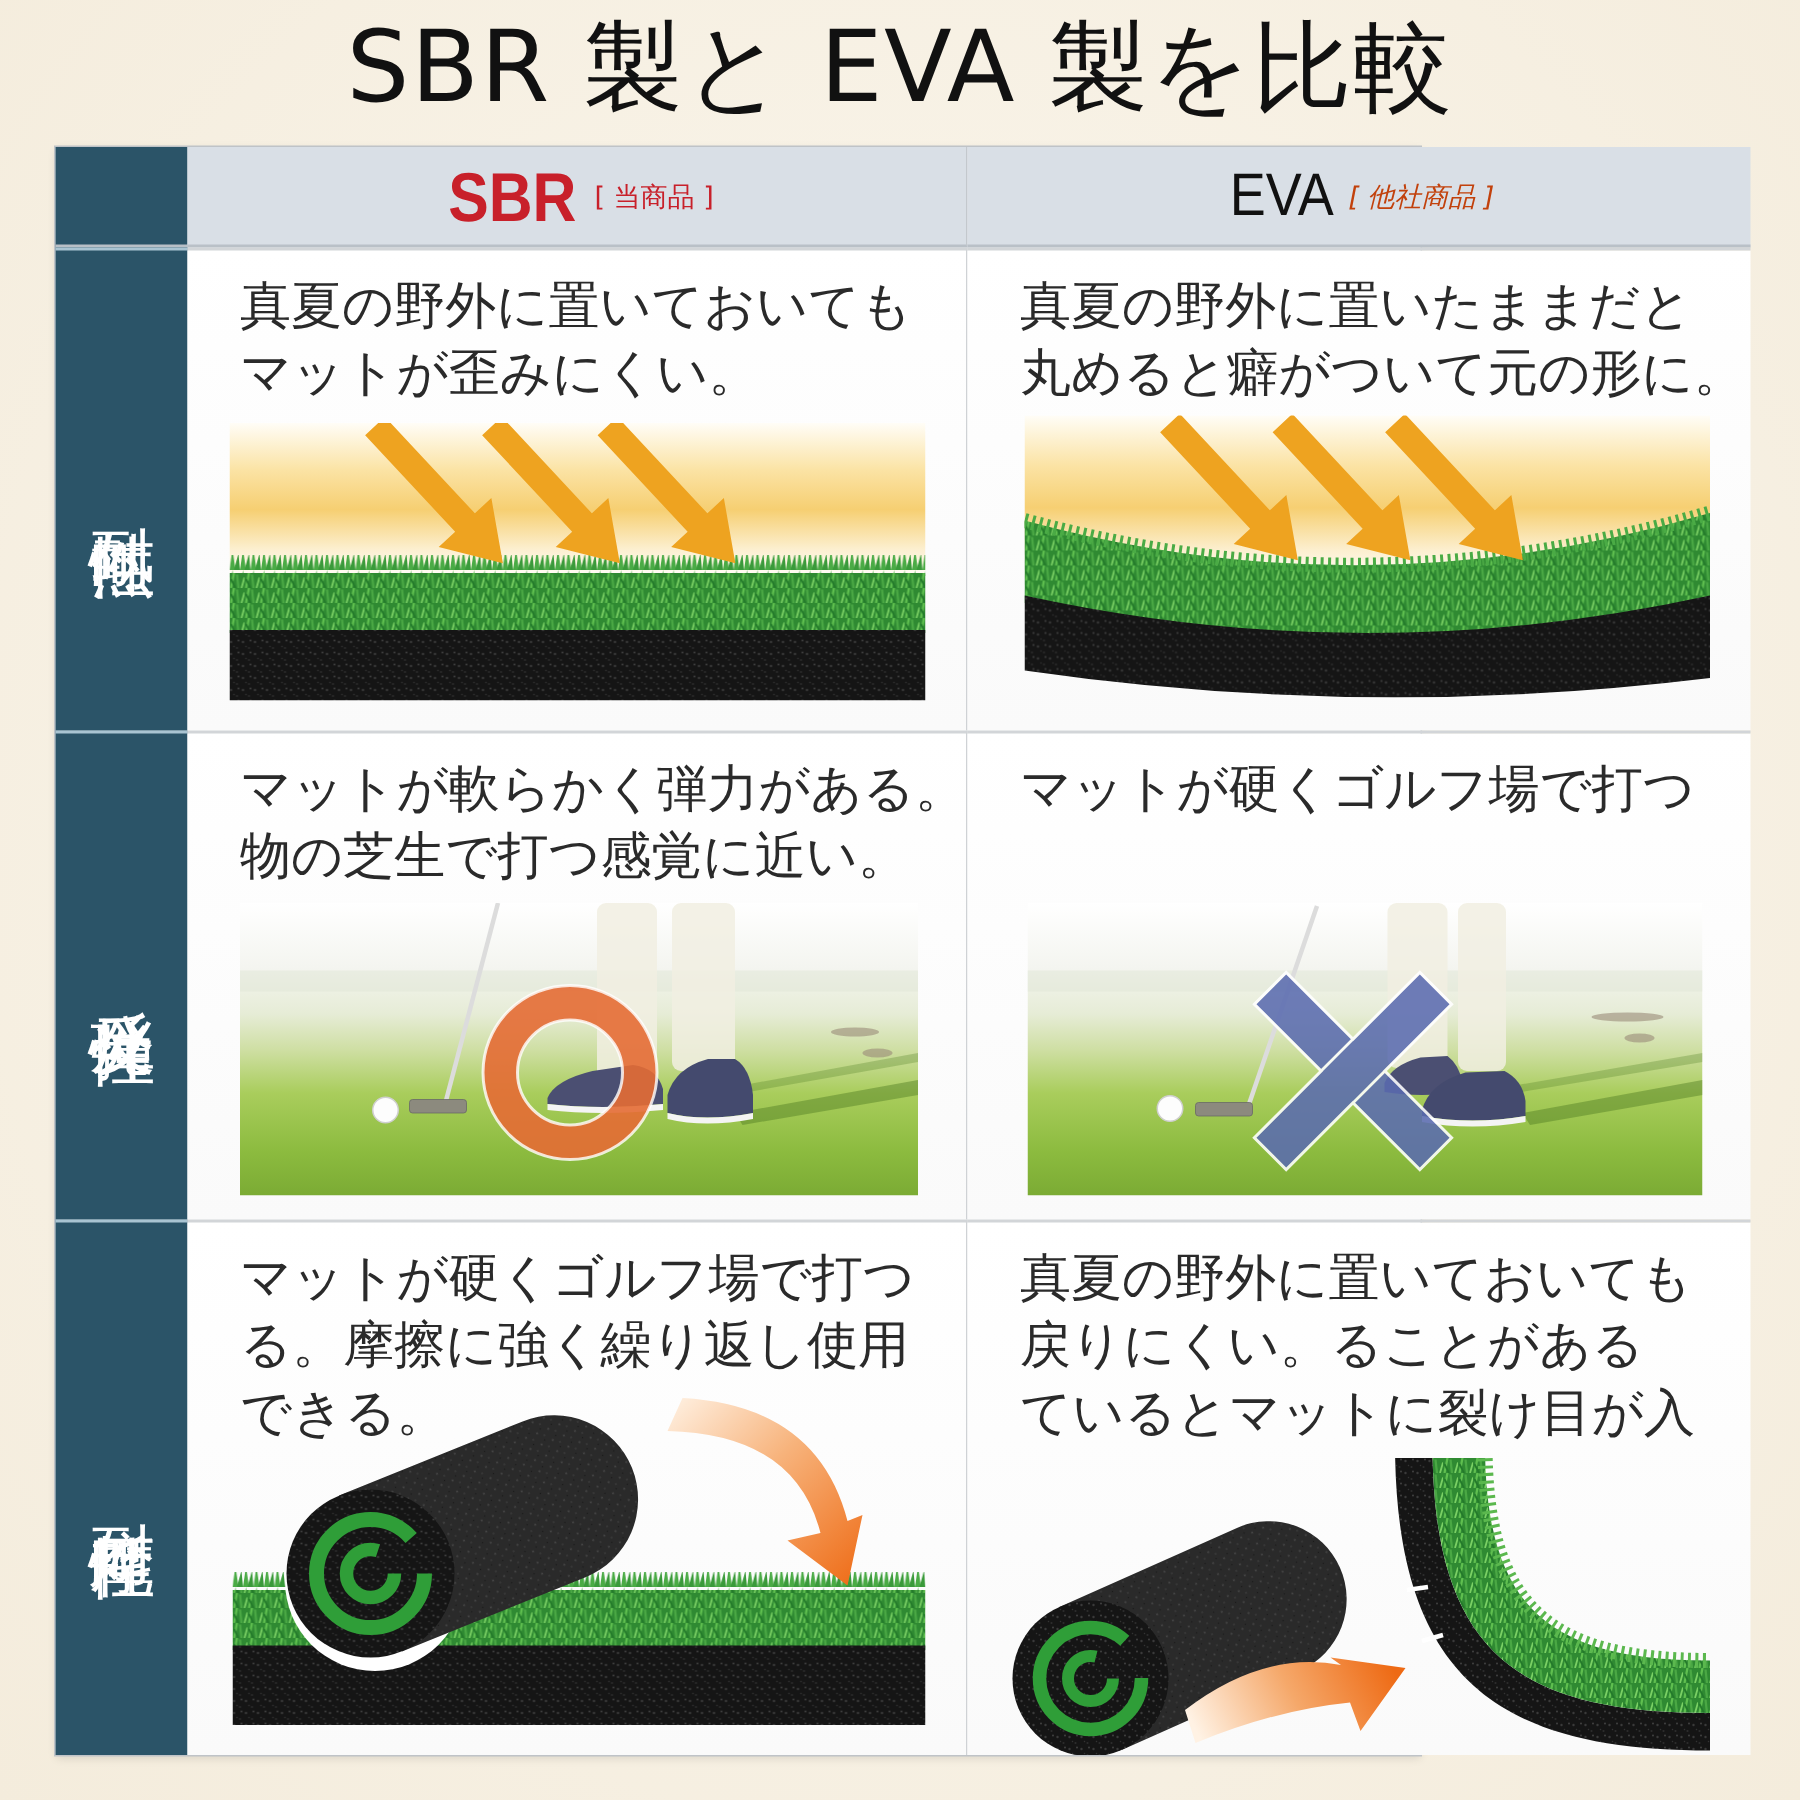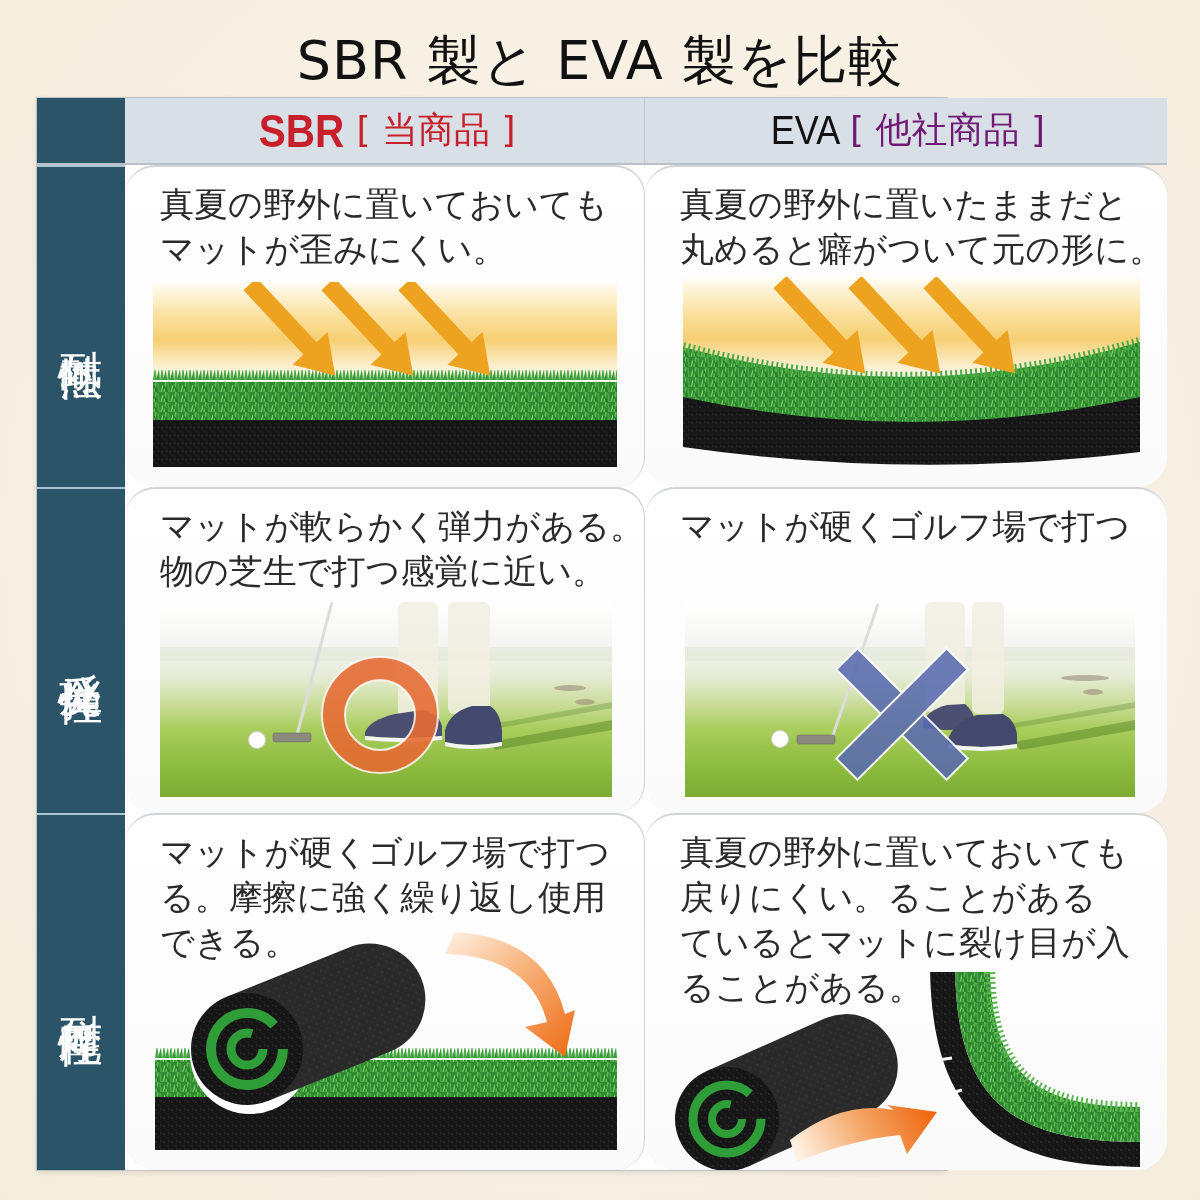--- a/index.html
+++ b/index.html
@@ -6,50 +6,50 @@
     --accent:#c8202a; --label-bg:#2b5468; --header-bg:#d9dfe6; --page-bg:#f4ecdc;
     --text:#2a2a2a; --heat-arrow:#eea320; --ok-ring:#e46b34; --ng-cross:#5a6bb0; --roll-arrow:#ee6a14;
   }
   html,body{margin:0;padding:0;}
   body{
     width:1200px;height:1200px;position:relative;overflow:hidden;
     background:radial-gradient(ellipse at 50% 45%, #fbf7ee 0%, var(--page-bg) 100%);
     font-family:"DejaVu Sans", sans-serif;
   }
   .title{
-    position:absolute;top:24px;left:0;width:1200px;text-align:center;
-    font-size:54px;line-height:74px;color:#111;letter-spacing:1px;
+    position:absolute;top:8px;left:0;width:1200px;text-align:center;
+    font-size:66px;line-height:74px;color:#111;letter-spacing:1px;
   }
   .table{
     position:absolute;left:37px;top:98px;width:910px;height:1072px;
     display:grid;grid-template-columns:88px 520px 522px;
     grid-template-rows:67px 322px 326px 357px;
     background:#fff;box-shadow:0 0 0 1px #bfc3c7, 0 2px 6px rgba(0,0,0,.12);
   }
   .corner{background:var(--label-bg);border-bottom:2px solid #b9c0c7;}
   .hcell{
     background:var(--header-bg);display:flex;align-items:center;justify-content:center;
     border-bottom:2px solid #b9c0c7;
   }
   .hcell.sbr{border-right:1px solid #c3c8cd;}
   .h-name{font-family:"Liberation Sans", sans-serif;display:inline-block;}
   .sbr .h-name{color:var(--accent);font-weight:bold;font-size:46px;transform:scaleX(.88);}
   .eva .h-name{color:#111;font-size:40px;transform:scaleX(.9);}
-  .h-tag{font-size:36px;margin-left:6px;}
+  .h-tag{font-size:18px;margin-left:6px;}
   .sbr .h-tag{color:var(--accent);}
-  .eva .h-tag{color:#701a75;}
+  .eva .h-tag{color:#c2410c;font-style:italic;}
   .label{
     background:var(--label-bg);color:#fff;display:flex;align-items:center;justify-content:center;
     border-top:2px solid #a9c4d2;
   }
   .label span{
     writing-mode:vertical-rl;text-orientation:upright;font-size:44px;line-height:1;
     letter-spacing:3px;margin-top:-14px;
   }
-  .cell{position:relative;background:linear-gradient(#ffffff,#fafafa);border-top:2px solid #d2d5d8;overflow:hidden;border-radius:30px;}
+  .cell{position:relative;background:linear-gradient(#ffffff,#fafafa);border-top:2px solid #d2d5d8;overflow:hidden;}
   .cell.sbr{border-right:1px solid #cfd2d5;}
   .text{
     position:absolute;left:35px;top:15px;font-size:34px;line-height:45px;color:var(--text);
     white-space:nowrap;z-index:2;
   }
   .art{position:absolute;z-index:1;display:block;}
 </style>
 </head>
 <body>
 
@@ -231,21 +231,20 @@
       <circle cx="92" cy="117" r="36" fill="none" stroke="#2f9e38" stroke-width="10" stroke-dasharray="200 26"></circle>
       <circle cx="92" cy="117" r="16" fill="none" stroke="#2f9e38" stroke-width="9" stroke-dasharray="80 21"></circle>
       <path d="M290,22 L300,0 Q390,5 410,82 L420,78 L410,125 L370,95 L392,90 Q375,24 290,22 Z" fill="url(#orange-down)"></path>
     </svg>
   </div>
   <div class="cell eva">
     <div class="text">
       <div>真夏の野外に置いておいても</div>
       <div>戻りにくい。ることがある</div>
       <div>ているとマットに裂け目が入</div>
-      <div>ることがある。</div>
     </div>
     <svg class="art" style="left:27px;top:157px" width="468" height="200" viewBox="0 0 468 200">
       <path d="M258,-10 C258,150 330,195 468,195 L468,170 C340,170 283,130 283,-10 Z" fill="url(#rubber)"></path>
       <path d="M283,-10 C283,130 340,170 468,170 L468,135 C360,135 318,100 318,-10 Z" fill="url(#grass)"></path>
       <path d="M318,-10 C318,100 360,135 468,135" fill="none" stroke="#5bb84e" stroke-width="10" stroke-dasharray="2 3"></path>
       <line x1="266" y1="88" x2="280" y2="86" stroke="#ffffff" stroke-width="3"></line>
       <line x1="276" y1="122" x2="290" y2="118" stroke="#ffffff" stroke-width="3"></line>
       <path d="M0,-52 L130,-52 A52,52 0 0 1 130,52 L0,52 Z" transform="translate(55,147) rotate(-24)" fill="url(#roll-rubber)"></path>
       <circle cx="55" cy="147" r="52" fill="url(#rubber)"></circle>
       <circle cx="55" cy="147" r="34" fill="none" stroke="#2f9e38" stroke-width="9" stroke-dasharray="185 28"></circle>

